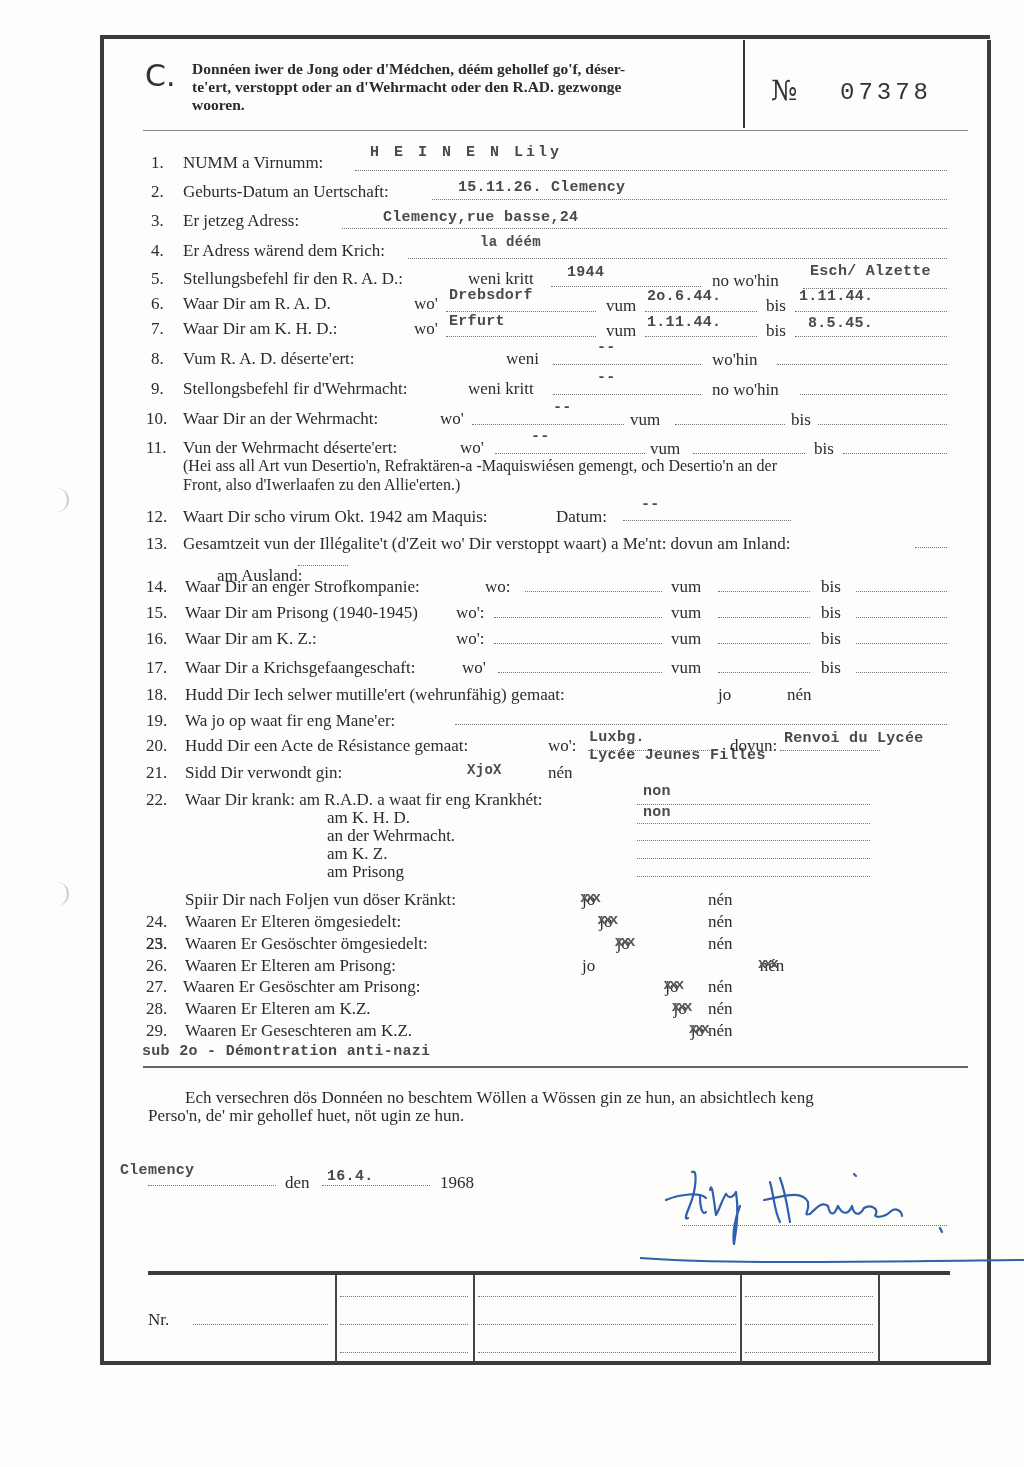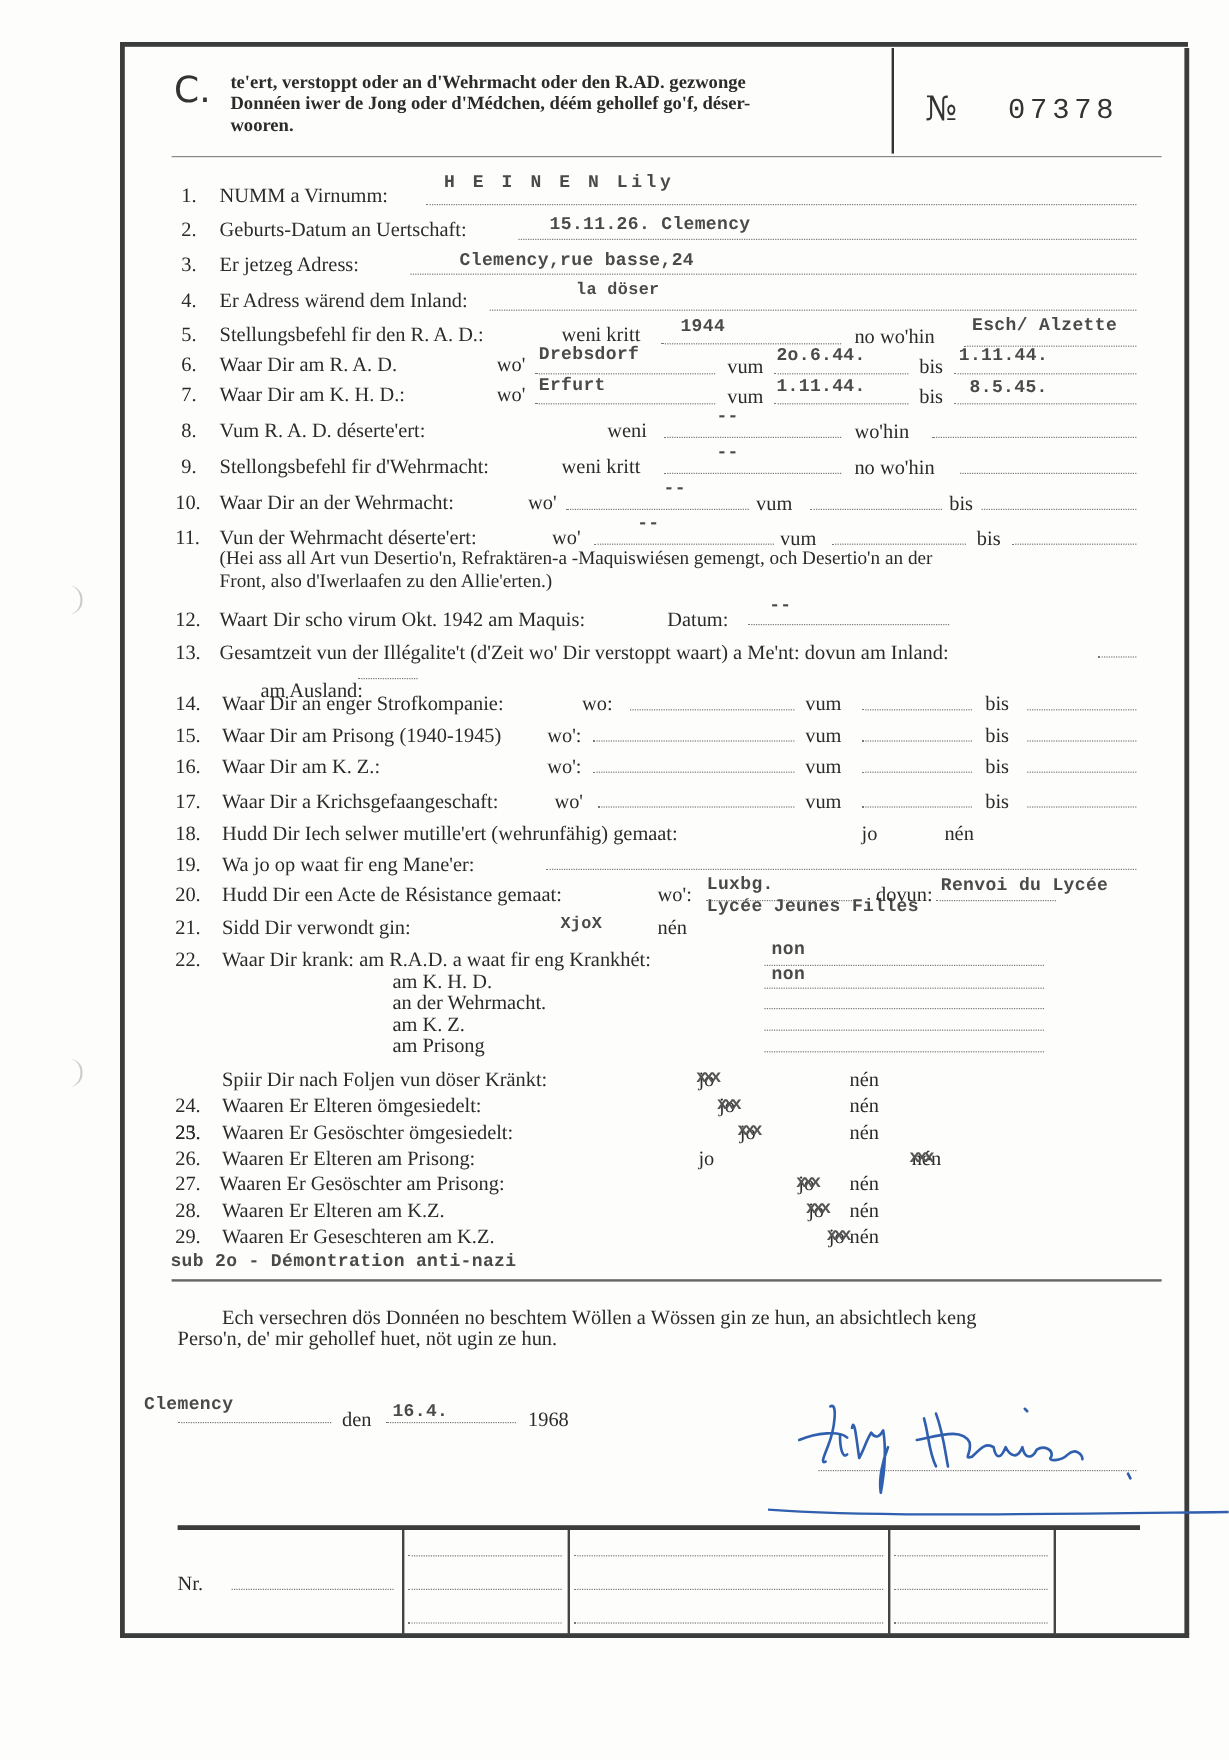--- a/index.html
+++ b/index.html
@@ -42,22 +42,22 @@
 
 
 <div class="frame-top"></div>
 <div class="frame-left"></div>
 <div class="frame-right"></div>
 <div class="frame-bottom"></div>
 
 
 <div class="abs hdr-letter" style="left:145px; top:58px;">C.</div>
 <div class="abs hdr-text" style="left:192px; top:60px;">
+  <div>Donnéen iwer de Jong oder d'Médchen, déém gehollef go'f, déser-</div>
   <div>te'ert, verstoppt oder an d'Wehrmacht oder den R.AD. gezwonge</div>
-  <div>Donnéen iwer de Jong oder d'Médchen, déém gehollef go'f, déser-</div>
   <div>wooren.</div>
 </div>
 <div class="hdr-vline"></div>
 <div class="abs num-sign" style="left:771px; top:74px;">№</div>
 <div class="abs num-val" style="left:840px; top:79px;">07378</div>
 <div class="hdr-rule"></div>
 
 
 <div class="abs serif" style="left:151px; top:154px;">1.</div>
 <div class="abs serif" style="left:183px; top:154px;text-align:right;">NUMM a Virnumm:</div>
@@ -71,23 +71,23 @@
 <div class="abs type" style="left:458px; top:180px;">15.11.26.  Clemency</div>
 
 
 <div class="abs serif" style="left:151px; top:212px;">3.</div>
 <div class="abs serif" style="left:183px; top:212px;">Er jetzeg Adress:</div>
 <div class="dots" style="left:342px; top:228px; width:605px;"></div>
 <div class="abs type" style="left:383px; top:210px;">Clemency,rue basse,24</div>
 
 
 <div class="abs serif" style="left:151px; top:242px;">4.</div>
-<div class="abs serif" style="left:183px; top:242px;">Er Adress wärend dem Inland:</div>
+<div class="abs serif" style="left:183px; top:242px;">Er Adress wärend dem Krich:</div>
 <div class="dots" style="left:408px; top:258px; width:539px;"></div>
-<div class="abs type" style="left:480px; top:235px; font-size:14px;">la döser</div>
+<div class="abs type" style="left:480px; top:235px; font-size:14px;">la déém</div>
 
 
 <div class="abs serif" style="left:151px; top:270px;">5.</div>
 <div class="abs serif" style="left:183px; top:270px;">Stellungsbefehl fir den R. A. D.:</div>
 <div class="abs serif" style="left:468px; top:270px;">weni kritt</div>
 <div class="dots" style="left:551px; top:286px; width:150px;"></div>
 <div class="abs type" style="left:567px; top:265px;text-align:right;">1944</div>
 <div class="abs serif" style="left:712px; top:272px;">no wo'hin</div>
 <div class="dots" style="left:803px; top:288px; width:144px;"></div>
 <div class="abs type" style="left:810px; top:264px;">Esch/ Alzette</div>

